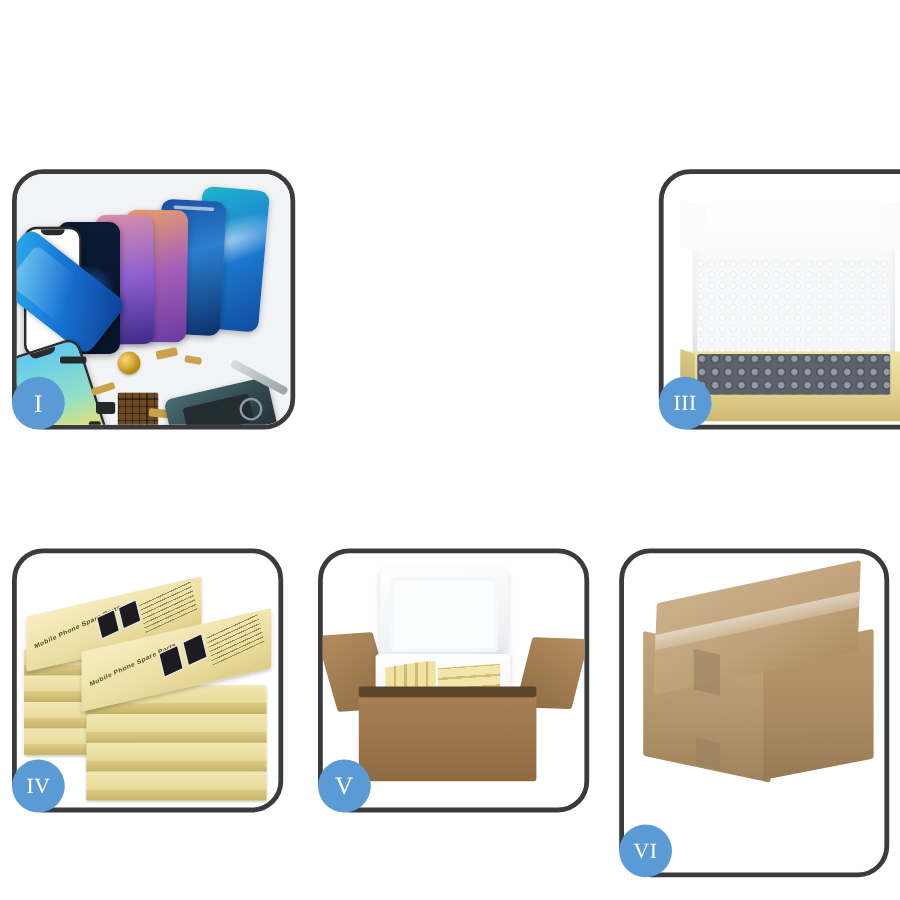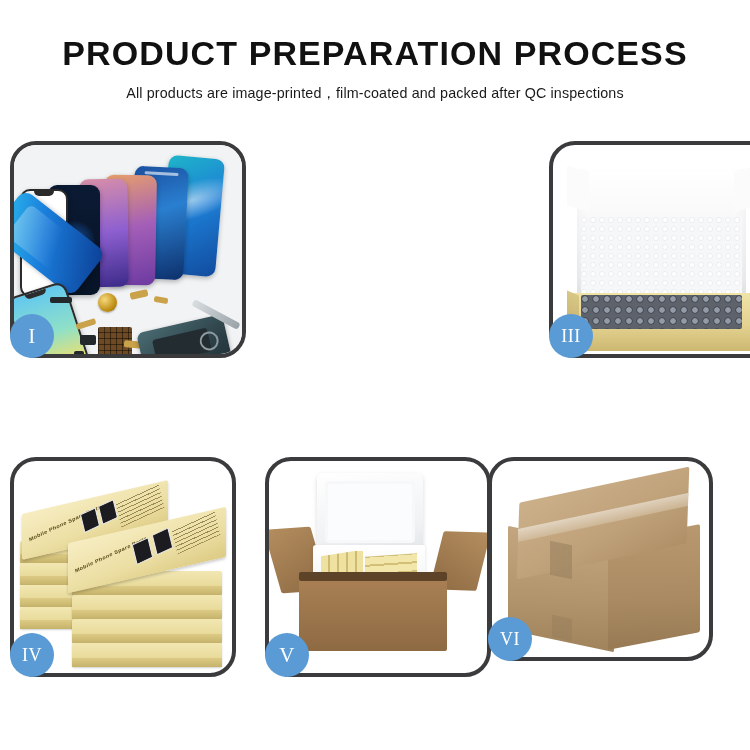--- a/index.html
+++ b/index.html
@@ -412,22 +412,20 @@
     position:absolute; left:44px; top:132px; width:20px; height:22px;
     background: rgba(150,125,92,.5);
     transform: skewY(12deg);
   }
 </style>
 </head>
 <body>
 
 <div id="page">
 
-  <div class="title">PRODUCT PREPARATION PROCESS</div>
-  <div class="subtitle">All products are image-printed，film-coated and packed after QC inspections</div>
 
   <div class="panel" style="left:10px; top:141px; width:236px; height:217px;">
     <div class="panel-inner">
       <div class="stage">
         <div class="p1bg"></div>
 
         <div class="phone ph-teal"></div>
         <div class="phone ph-blue">
             <div class="notchbar"></div>
           </div>
@@ -550,21 +548,21 @@
         <div class="v-yellow">
           <div class="grpL"></div>
             <div class="grpR"></div>
         </div>
         <div class="v-carton"></div>
       </div>
     </div>
     <div class="badge">V</div>
   </div>
 
-  <div class="panel" style="left:488px; top:457px; width:225px; height:204px;">
+  <div class="panel" style="left:516px; top:457px; width:225px; height:274px;">
     <div class="panel-inner">
       <div class="stage">
         <div class="vi-box">
           <div class="vi-left"></div>
           <div class="vi-right"></div>
           <div class="vi-top"></div>
           <div class="vi-tape"></div>
           <div class="vi-seam"></div>
           <div class="vi-seam2"></div>
         </div>

